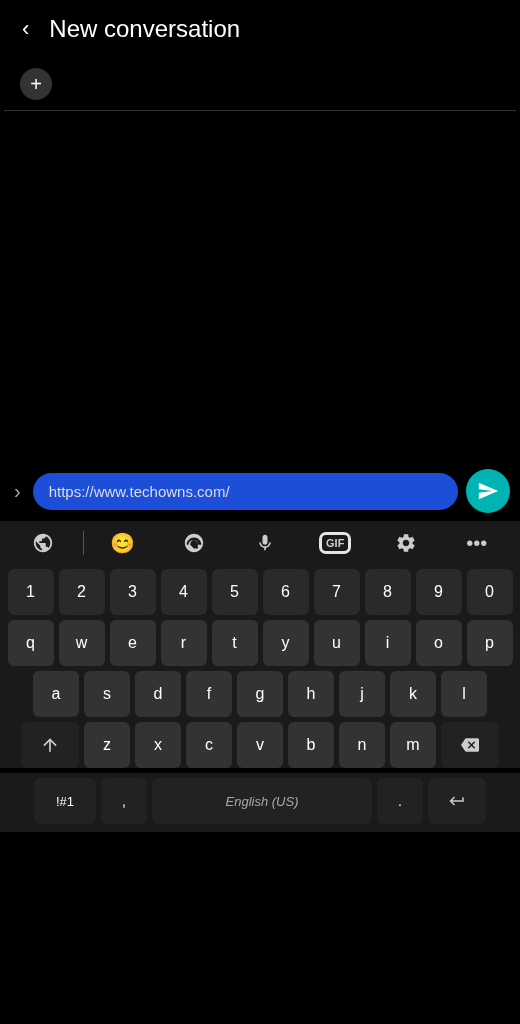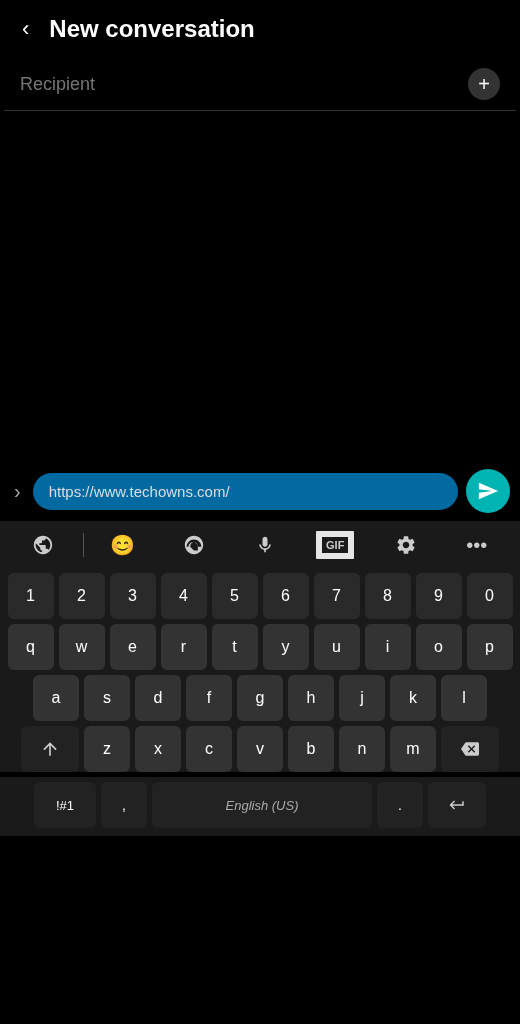--- a/index.html
+++ b/index.html
@@ -22,21 +22,21 @@
       gap: 14px;
     }
     .back-btn {
       font-size: 22px;
       color: #fff;
       cursor: pointer;
       padding: 4px 6px;
     }
     .header-title {
       font-size: 24px;
-      font-weight: 700;
+      font-weight: 400;
       color: #fff;
     }
 
     
     .recipient-bar {
       display: flex;
       align-items: center;
       border-bottom: 1px solid #333;
       padding: 10px 16px;
       margin: 0 4px;
@@ -78,21 +78,21 @@
       background: #000;
     }
     .expand-btn {
       color: #aaa;
       font-size: 20px;
       cursor: pointer;
       padding: 4px;
     }
     .message-input-container {
       flex: 1;
-      background: #0369a1;
+      background: #1d4ed8;
       border-radius: 24px;
       padding: 10px 16px;
       display: flex;
       align-items: center;
     }
     .message-input {
       flex: 1;
       background: transparent;
       border: none;
       outline: none;
@@ -137,22 +137,22 @@
     .toolbar-divider {
       width: 1px;
       height: 24px;
       background: #555;
       margin: 0 2px;
     }
     .toolbar-gif {
       font-size: 11px;
       font-weight: bold;
       color: #ccc;
-      border: 6px solid #e5e5e5;
-      border-radius: 1px;
+      border: 3px solid #e5e5e5;
+      border-radius: 7px;
       padding: 2px 4px;
     }
 
     
     .keyboard {
       background: #1a1a1a;
       padding: 4px 4px 0 4px;
     }
     .key-row {
       display: flex;
@@ -219,21 +219,20 @@
   </style>
 </head>
 <body>
 
 <div class="header">
   <div class="back-btn">‹</div>
   <div class="header-title">New conversation</div>
 </div>
 
 <div class="recipient-bar">
-  <input class="recipient-input" type="text" placeholder="Recipient" style="">
   <div class="add-btn">+</div>
 </div>
 
 <div class="message-area"></div>
 
 <div class="message-input-row">
   <div class="expand-btn">›</div>
   <div class="message-input-container">
     <input class="message-input" type="text" value="https://www.techowns.com/" style="">
   </div>

